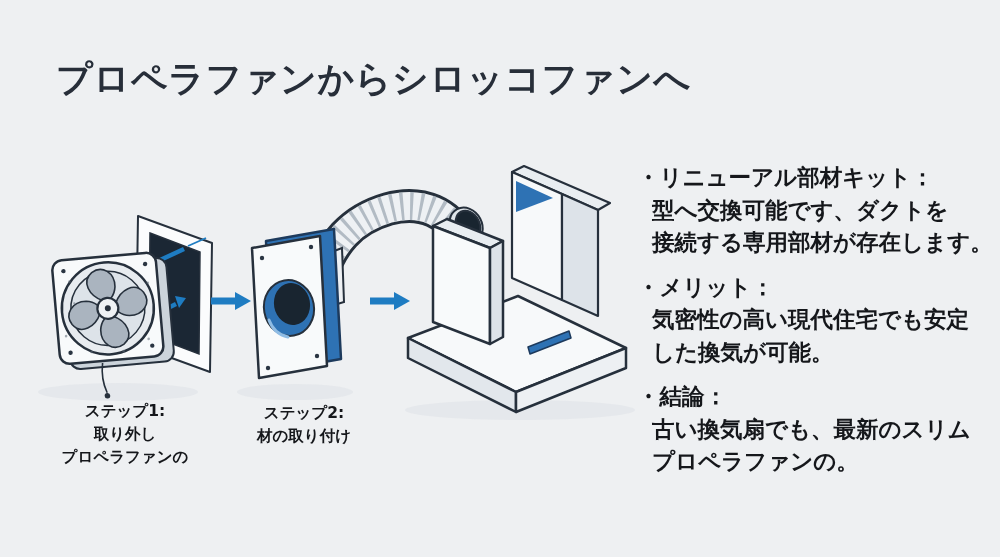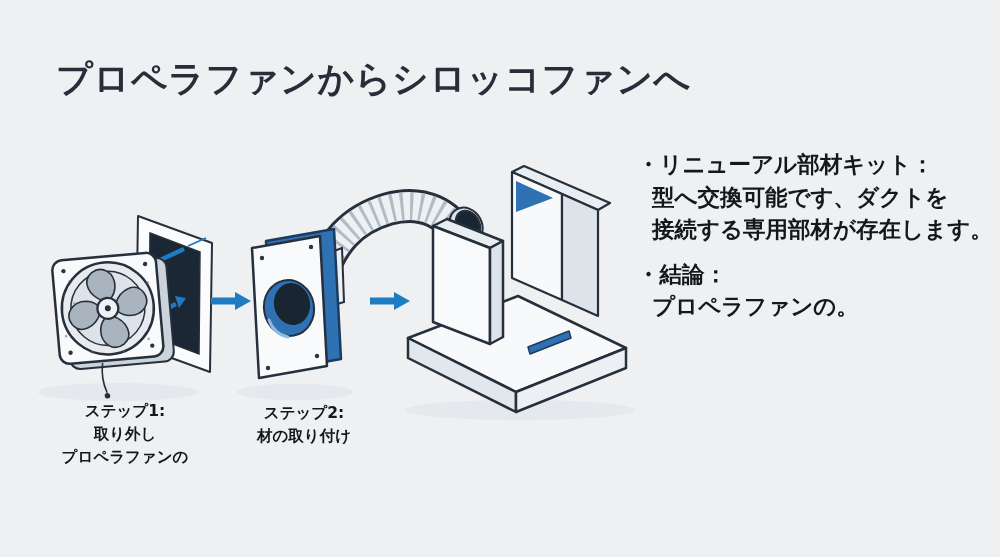--- a/index.html
+++ b/index.html
@@ -14,21 +14,21 @@
     letter-spacing:0.5px;color:#272e39;white-space:nowrap;
   }
   .diagram{position:absolute;left:0;top:150px;width:640px;height:330px;}
   .caption{
     position:absolute;width:210px;text-align:center;
     font-size:15.5px;line-height:23px;font-weight:700;color:#15171b;
   }
   #cap1{left:20px;top:400px;}
   #cap2{left:199px;top:402px;}
   #cap3{left:402px;top:403px;}
-  .notes{position:absolute;left:637px;top:148px;width:360px;color:#15171b;}
+  .notes{position:absolute;left:637px;top:161px;width:360px;color:#15171b;}
   .bullet{font-size:22.5px;line-height:32.5px;font-weight:600;}
   .bullet + .bullet{margin-top:12px;}
   .b-line{padding-left:15px;}
 </style>
 </head>
 <body>
 
 <div class="canvas">
 
   <h1 class="title">プロペラファンからシロッコファンへ</h1>
@@ -147,18 +147,24 @@
     <div>材の取り付け</div>
   </div>
 
   <aside class="notes">
     <div class="bullet">
       <div class="b-title">・リニューアル部材キット：</div>
       <div class="b-line">型へ交換可能です、ダクトを</div>
       <div class="b-line">接続する専用部材が存在します。</div>
     </div>
     <div class="bullet">
+      <div class="b-title">・メリット：</div>
+      <div class="b-line">気密性の高い現代住宅でも安定</div>
+      <div class="b-line">した換気が可能。</div>
+    </div>
+    <div class="bullet">
       <div class="b-title">・結論：</div>
+      <div class="b-line">古い換気扇でも、最新のスリム</div>
       <div class="b-line">プロペラファンの。</div>
     </div>
   </aside>
 
 </div>
 
 </body></html>

